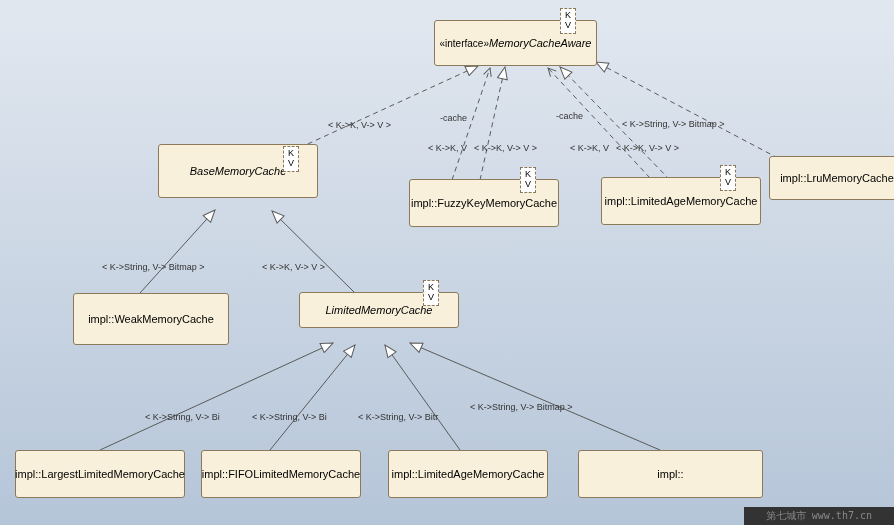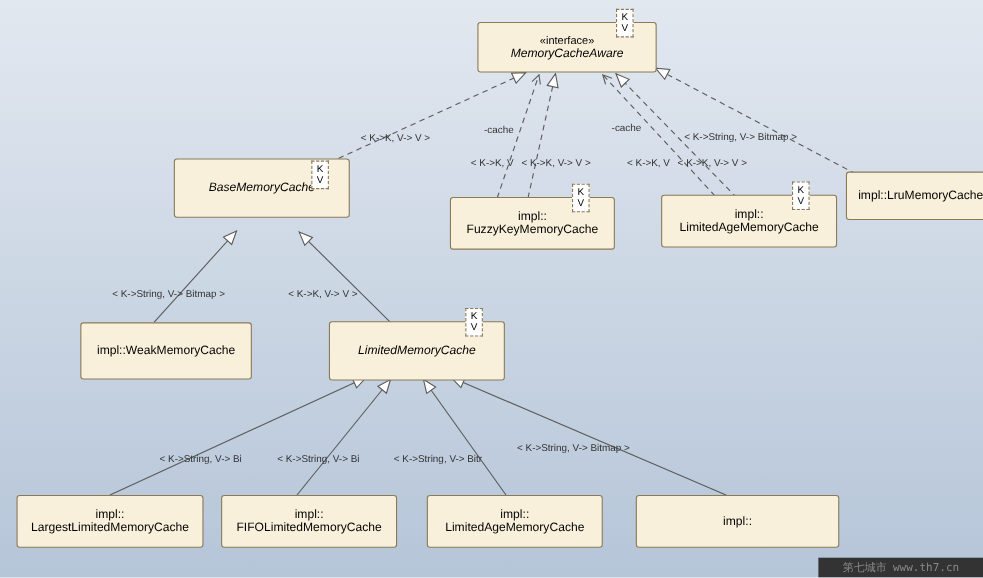--- a/index.html
+++ b/index.html
@@ -1,17 +1,17 @@
 <!DOCTYPE html>
 <html><head>
 <meta charset="utf-8">
 <style>
 *{margin:0;padding:0;box-sizing:border-box}
 body{width:894px;height:525px;background:linear-gradient(180deg,#e2e8f0 0%,#b5c5d8 100%);font-family:Arial,sans-serif;position:relative;overflow:hidden}
-.box{position:absolute;background:#f8f0da;border:1px solid #8a7a5a;border-radius:3px;padding:10px 12px;text-align:center;font-size:11px;display:flex;flex-direction:column;justify-content:center;align-items:center}
+.box{position:absolute;background:#f8f0da;border:1px solid #8a7a5a;border-radius:3px;padding:10px 12px;text-align:center;font-size:11px;display:flex;justify-content:center;align-items:center}
 .italic{font-style:italic}
 .bold{font-weight:normal}
 .stereo{font-size:10px}
 .tpl{position:absolute;border:1px dashed #8a7a5a;background:#fff;font-size:9px;padding:2px 4px;line-height:1.1}
 .lbl{position:absolute;font-size:9px;color:#333;white-space:nowrap}
 svg{position:absolute;top:0;left:0;pointer-events:none}
 .wm{position:absolute;bottom:0;right:0;background:#333;color:#888;font-size:10px;padding:2px 22px}
 </style>
 </head>
 <body>
@@ -71,21 +71,21 @@
 V</div>
 
 <div class="box" style="left:769px;top:156px;width:136px;height:44px">
   <span class="bold"><span>impl::</span><span>LruMemoryCache</span></span>
 </div>
 
 <div class="box" style="left:73px;top:293px;width:156px;height:52px">
   <span class="bold"><span>impl::</span><span>WeakMemoryCache</span></span>
 </div>
 
-<div class="box" style="left:299px;top:292px;width:160px;height:54px">
+<div class="box" style="left:299px;top:292px;width:160px;height:36px">
   <span class="bold italic">LimitedMemoryCache</span>
 </div>
 <div class="tpl" style="left:423px;top:280px;white-space:pre">K
 V</div>
 
 <div class="box" style="left:15px;top:450px;width:170px;height:48px">
   <span>impl::</span>
   <span class="bold">LargestLimitedMemoryCache</span>
 </div>
 <div class="box" style="left:201px;top:450px;width:160px;height:48px">

